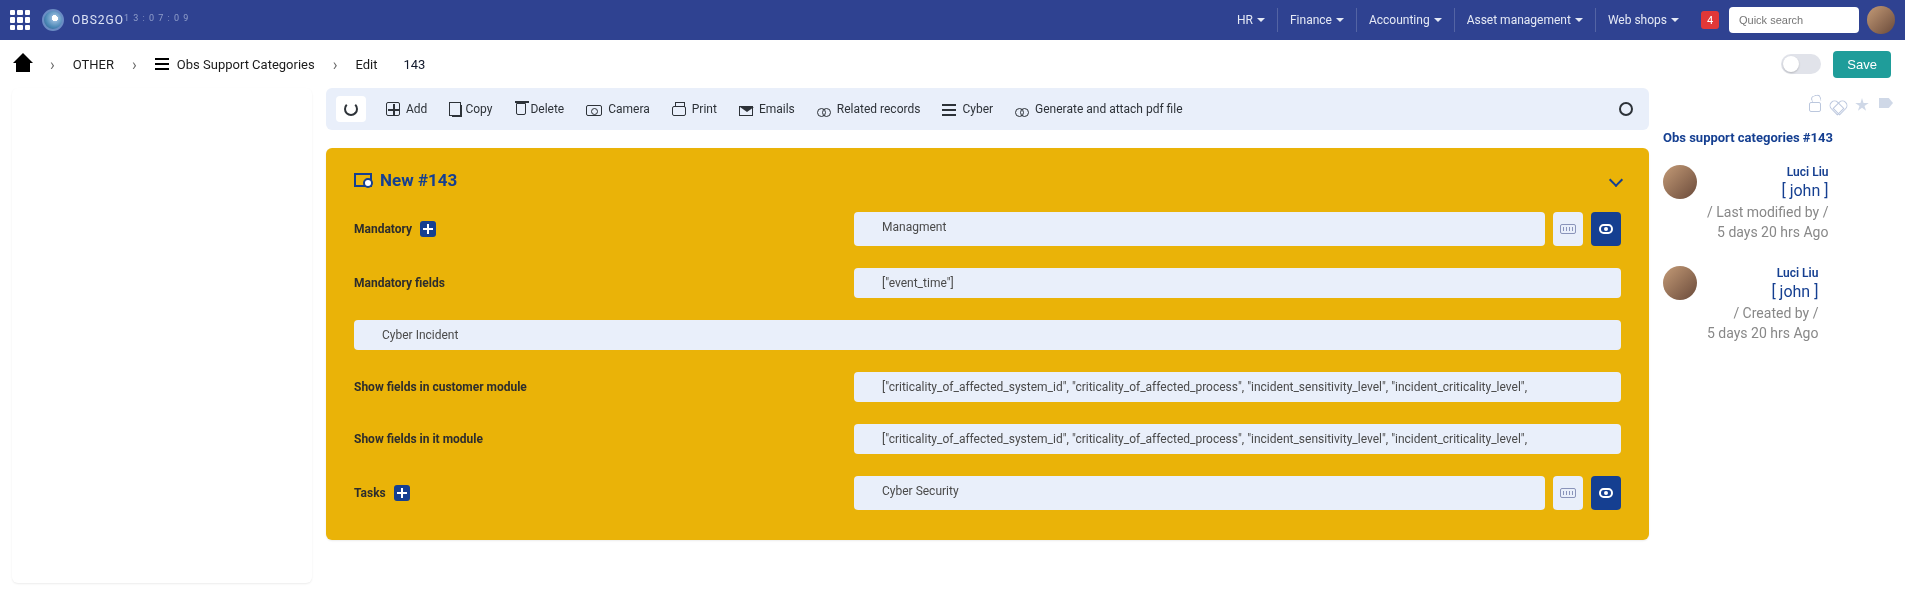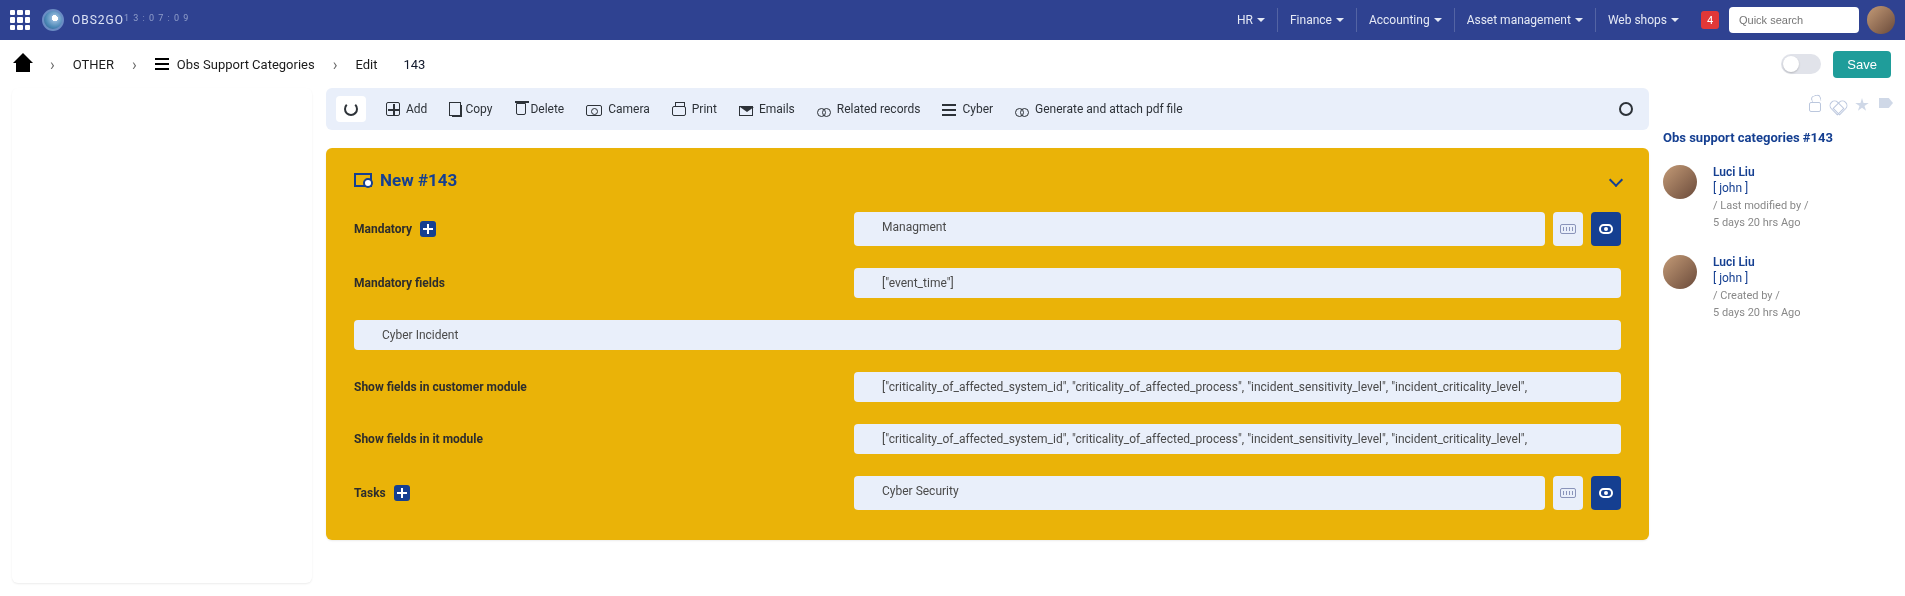--- a/index.html
+++ b/index.html
@@ -102,25 +102,25 @@
 .side-ic { width:16px; height:16px; cursor:pointer; }
 .lock { border:1.5px solid #8fa2c8; border-radius:2px; height:10px; width:12px; position:relative; top:4px; }
 .lock::before { content:''; position:absolute; width:8px; height:6px; border:1.5px solid #8fa2c8; border-bottom:none; border-radius:4px 4px 0 0; top:-8px; left:1px; transform:rotate(-15deg); }
 .heart { width:14px; height:12px; position:relative; top:2px; }
 .heart::before, .heart::after { content:''; position:absolute; width:8px; height:12px; border:1.5px solid #8fa2c8; border-radius:8px 8px 0 0; }
 .heart::before { left:0; transform:rotate(-45deg); }
 .heart::after { left:5px; transform:rotate(45deg); }
 .star { width:14px; height:14px; background:#8fa2c8; clip-path:polygon(50% 0%, 61% 35%, 98% 35%, 68% 57%, 79% 91%, 50% 70%, 21% 91%, 32% 57%, 2% 35%, 39% 35%); opacity:.7; }
 .tag { width:14px; height:10px; background:#8fa2c8; clip-path:polygon(0 0,70% 0,100% 50%,70% 100%,0 100%); opacity:.7; }
 .side-title { color:#153f91; font-size:13px; font-weight:700; margin-bottom:20px; }
-.audit { display:flex; gap:16px; margin-bottom:26px; }
+.audit { display:flex; gap:10px; margin-bottom:26px;text-align:right; }
 .audit-avatar { width:34px; height:34px; border-radius:50%; background:linear-gradient(135deg,#c49b77,#6a4a3a); flex-shrink:0; }
 .audit-name { color:#153f91; font-size:12px; font-weight:600; }
-.audit-user { color:#153f91; font-size:12px; margin-top:2px; }
-.audit-meta { color:#888; font-size:11px; margin-top:4px; }
+.audit-user { color:#153f91; font-size:16px; margin-top:2px; }
+.audit-meta { color:#888; font-size:14px; margin-top:4px; }
 </style>
 </head>
 <body>
 
 <div class="topbar">
   <div class="apps-icon">
       <span></span>
       <span></span>
       <span></span>
       <span></span>

